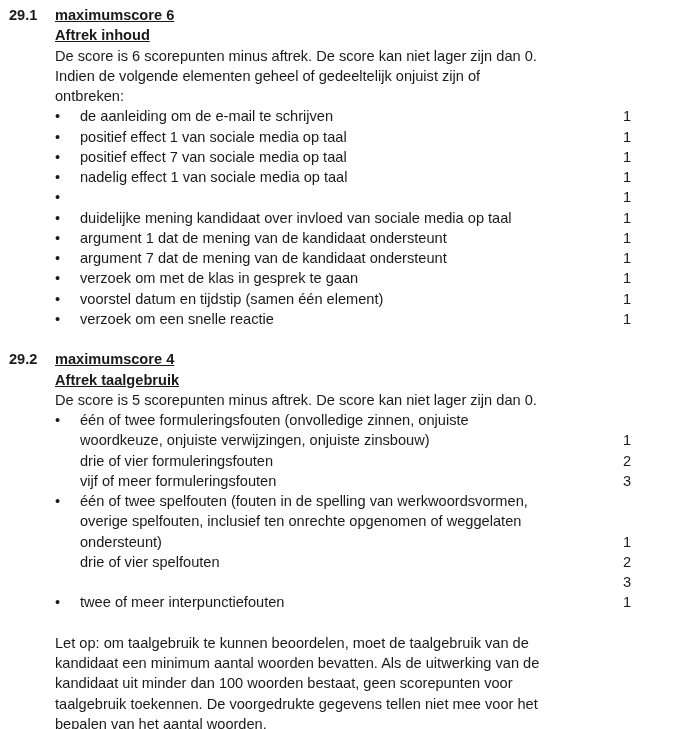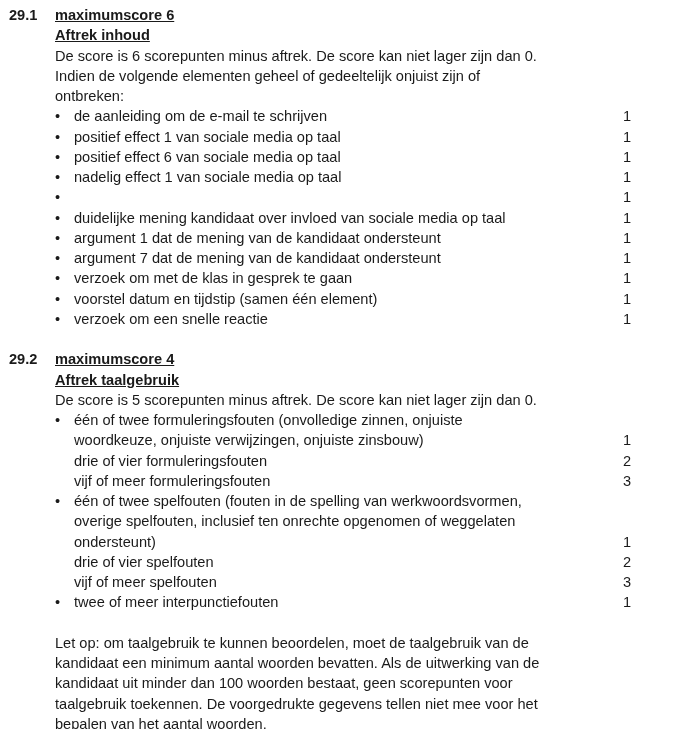--- a/index.html
+++ b/index.html
@@ -8,21 +8,21 @@
     font-family: "Liberation Sans", sans-serif;
     font-size: 14.6px; color: #1a1a1a;
   }
   .doc { position: absolute; left: 0; top: 5px; width: 676px; }
   .q { position: relative; }
   .line { position: relative; height: 20.25px; line-height: 20.25px; white-space: nowrap; }
   .qnum { position: absolute; left: 9px; font-weight: bold; }
   .content { position: absolute; left: 55px; }
   .bold { font-weight: bold; text-decoration: underline; }
   .bullet { position: absolute; left: 55px; }
-  .btext { position: absolute; left: 74px; text-align: center; }
+  .btext { position: absolute; left: 80px; text-align: center; }
   .score { position: absolute; left: 621px; width: 10px; text-align: right; }
   .gap { height: 20.25px; }
 </style>
 </head>
 <body>
 
 <div class="doc">
 
   <div class="q">
     <div class="line">
@@ -47,21 +47,21 @@
       <span class="btext">de aanleiding om de e-mail te schrijven</span>
       <span class="score">1</span>
     </div>
     <div class="line">
       <span class="bullet">•</span>
       <span class="btext">positief effect 1 van sociale media op taal</span>
       <span class="score">1</span>
     </div>
     <div class="line">
       <span class="bullet">•</span>
-      <span class="btext">positief effect 6 van sociale media op taal</span>
+      <span class="btext">positief effect 7 van sociale media op taal</span>
       <span class="score">1</span>
     </div>
     <div class="line">
       <span class="bullet">•</span>
       <span class="btext">nadelig effect 1 van sociale media op taal</span>
       <span class="score">1</span>
     </div>
     <div class="line">
       <span class="bullet">•</span>
       <span class="score">1</span>
@@ -144,21 +144,20 @@
       </div>
       <div class="line">
         <span class="btext">ondersteunt)</span>
         <span class="score">1</span>
       </div>
       <div class="line">
         <span class="btext">drie of vier spelfouten</span>
         <span class="score">2</span>
       </div>
       <div class="line">
-        <span class="btext">vijf of meer spelfouten</span>
         <span class="score">3</span>
       </div>
     </div>
 
     <div>
       <div class="line">
         <span class="bullet">•</span>
         <span class="btext">twee of meer interpunctiefouten</span>
         <span class="score">1</span>
       </div>

